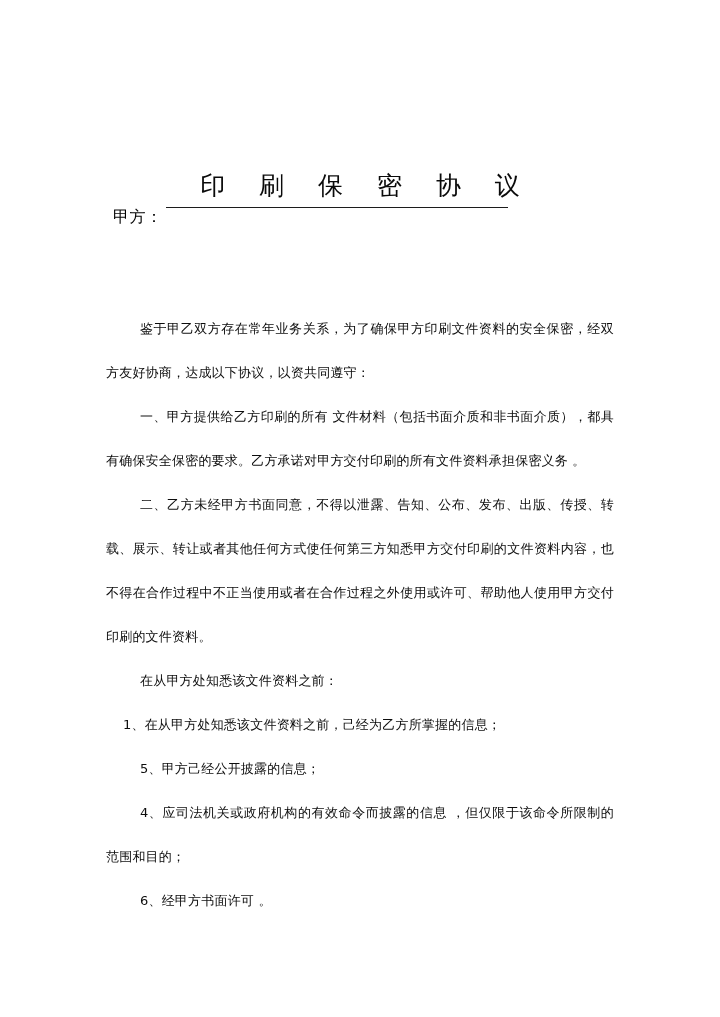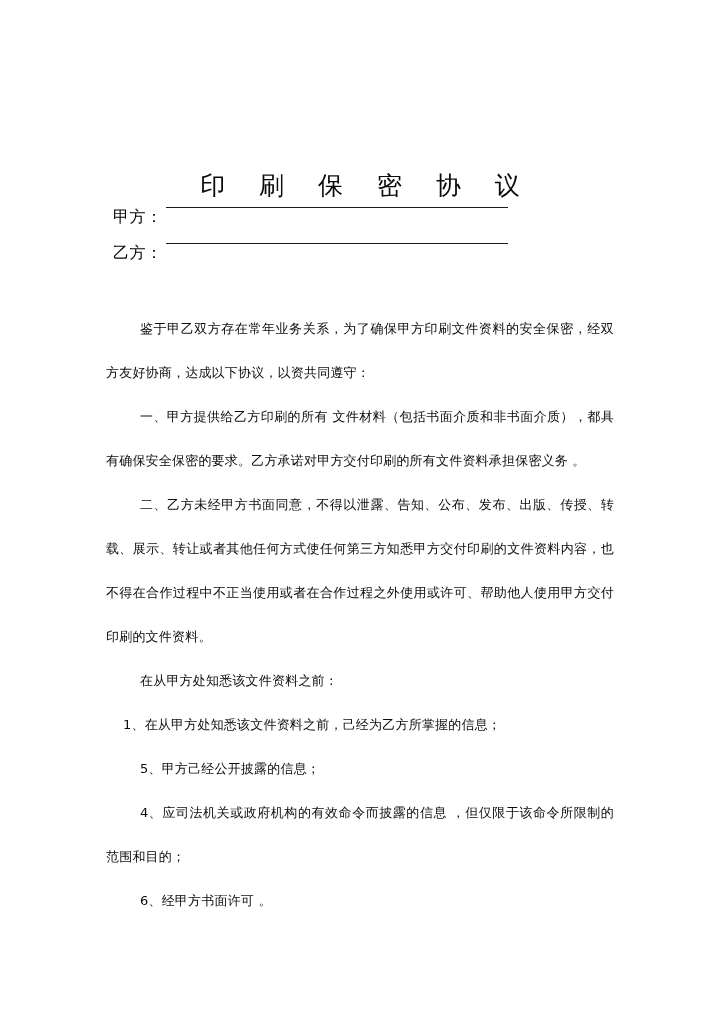--- a/index.html
+++ b/index.html
@@ -99,24 +99,20 @@
 
   <div class="doc-title">印 刷 保 密 协 议</div>
 
   <div class="party-block">
 
     <div class="party-row">
       <span class="party-label">甲方：</span>
       <span class="party-rule"></span>
     </div>
 
-    <div class="party-row">
-      <span class="party-label">乙方：</span>
-      <span class="party-rule"></span>
-    </div>
 
   </div>
 
   <div class="body-block">
 
     <p class="para indent2">鉴于甲乙双方存在常年业务关系，为了确保甲方印刷文件资料的安全保密，经双方友好协商，达成以下协议，以资共同遵守：</p>
 
     <p class="para indent2">一、甲方提供给乙方印刷的所有 文件材料（包括书面介质和非书面介质），都具有确保安全保密的要求。乙方承诺对甲方交付印刷的所有文件资料承担保密义务 。</p>
 
     <p class="para indent2">二、乙方未经甲方书面同意，不得以泄露、告知、公布、发布、出版、传授、转载、展示、转让或者其他任何方式使任何第三方知悉甲方交付印刷的文件资料内容，也不得在合作过程中不正当使用或者在合作过程之外使用或许可、帮助他人使用甲方交付印刷的文件资料。</p>

